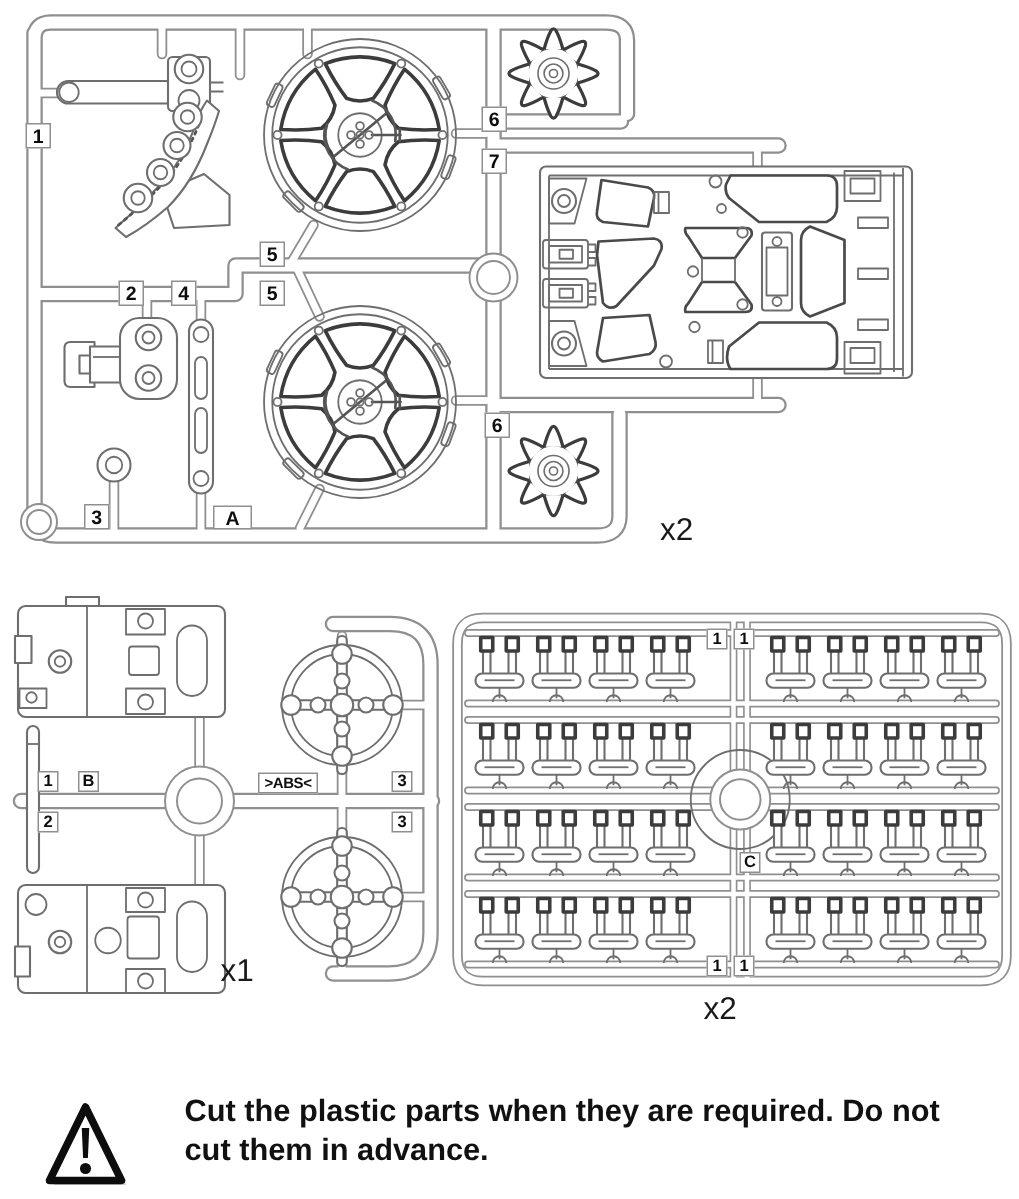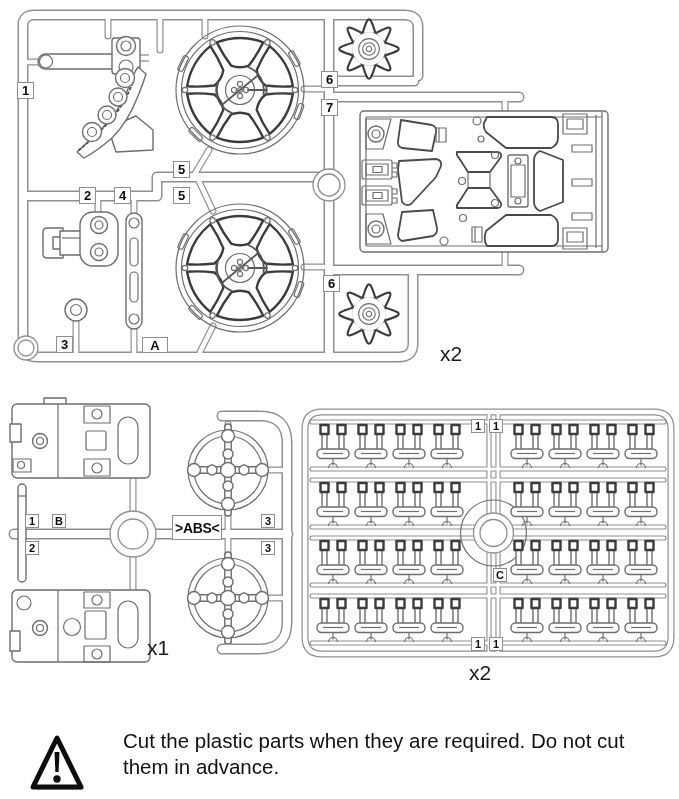--- a/index.html
+++ b/index.html
@@ -22,25 +22,25 @@
   .h  { fill:#ffffff; stroke:#4a4a4a; stroke-width:1.8; stroke-linejoin:round; }
   .u  { fill:none;    stroke:#555555; stroke-width:1.8; stroke-linecap:round; }
   .rg { fill:#ffffff; stroke:#8f8f8f; stroke-width:1.3; }
 
   
   .lb { position:absolute; box-sizing:border-box; border:1.3px solid #8f8f8f; background:#fff;
         color:#0d0d0d; font-weight:bold; font-size:13px; min-width:17px; height:17px; padding:0 2px;
         display:flex; align-items:center; justify-content:center; }
   .lw { min-width:26px; height:16px; }
   .sm { min-width:14px; height:14px; font-size:11px; }
-  .abs{ min-width:40px; height:25px; font-size:14px; letter-spacing:-0.3px; }
+  .abs{ min-width:40px; height:14px; font-size:10px; letter-spacing:-0.3px; }
 
   .mult { position:absolute; color:#1a1a1a; font-size:21px; }
 
-  .warning { position:absolute; left:30px; top:728px; width:640px; display:flex; align-items:flex-start; }
+  .warning { position:absolute; left:30px; top:728px; width:640px; display:flex; align-items:flex-start;font-weight:bold; }
   .wtri { flex:0 0 auto; margin-top:7px; }
   .wtext { margin-left:37px; width:525px; color:#111111; font-size:20.5px; line-height:25.5px; }
 </style>
 </head>
 <body>
 
 <div class="stage">
 
   <svg class="art" width="679" height="799" viewBox="0 0 679 799">
     <defs>

